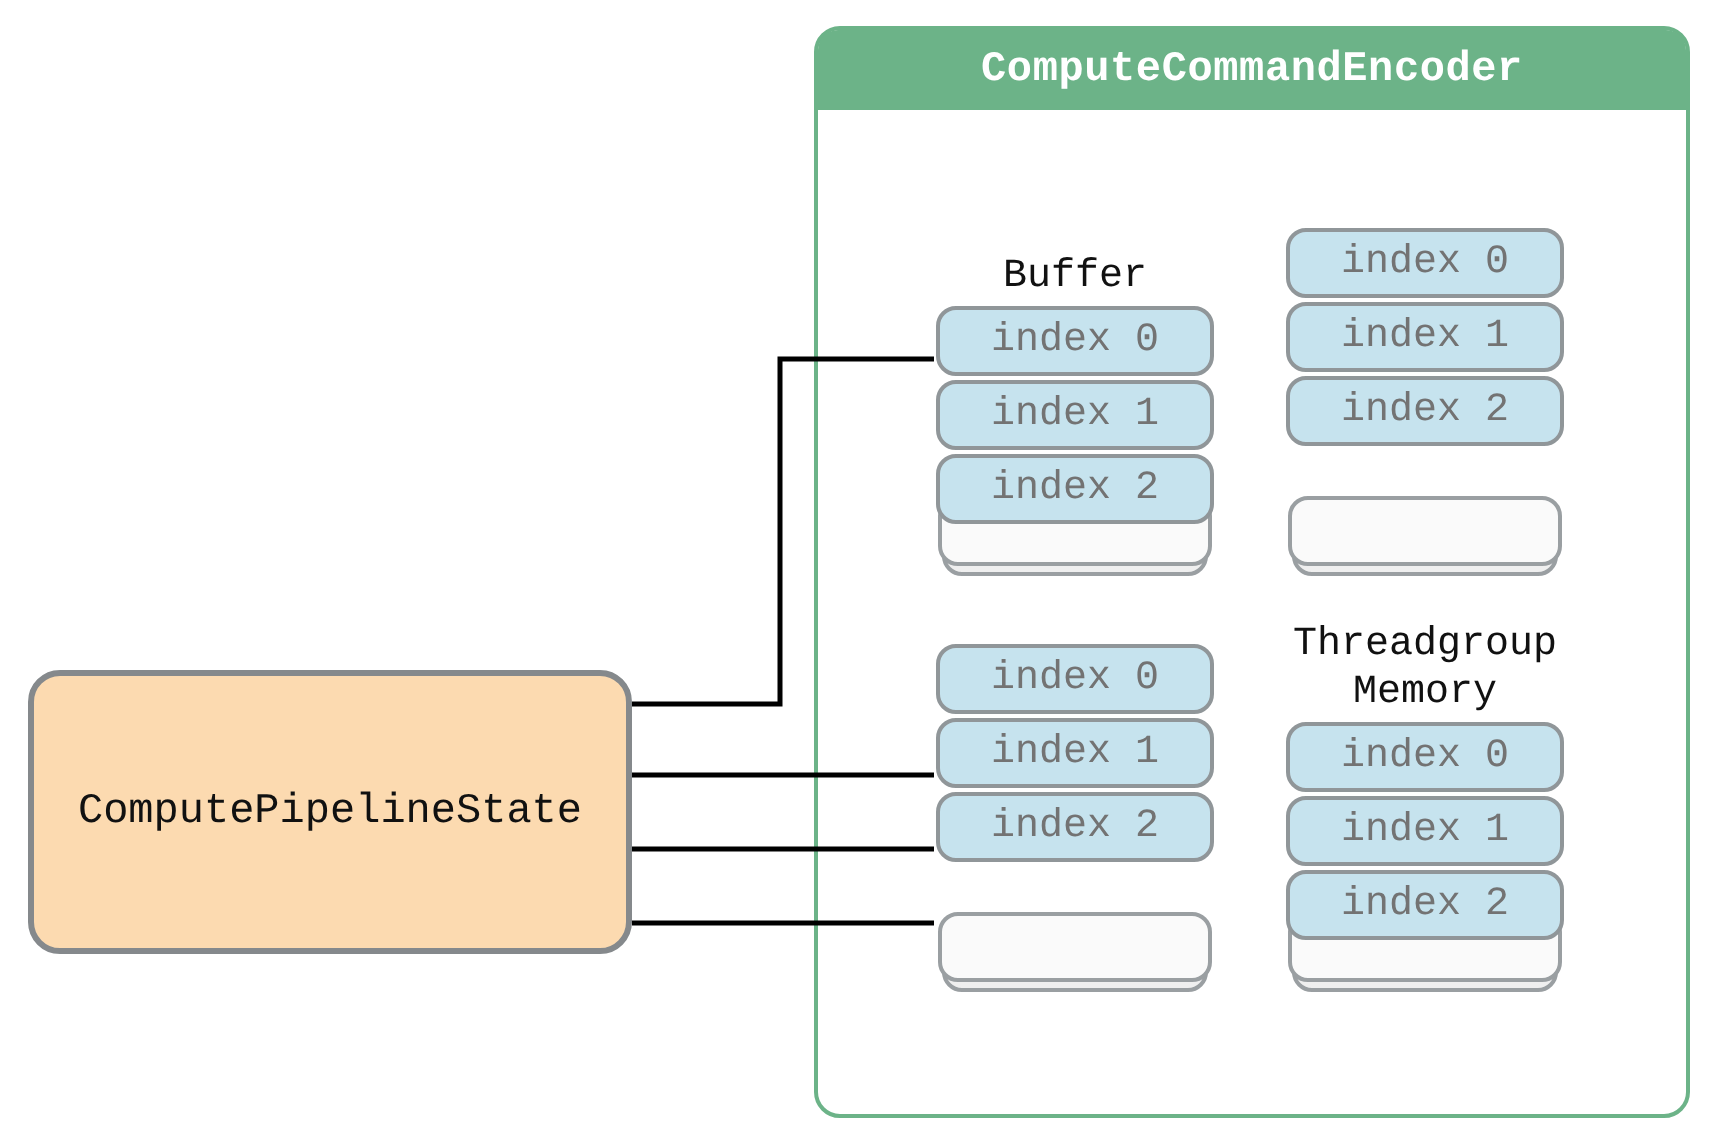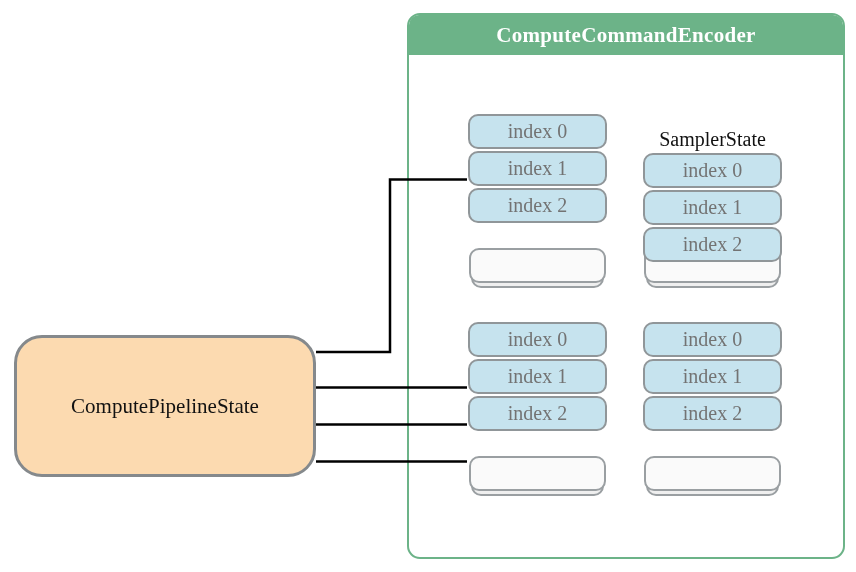--- a/index.html
+++ b/index.html
@@ -1,20 +1,20 @@
 <!DOCTYPE html>
 <html style="--encoder-green: #6cb388; --tables-blue: #4d7cc3; --slot-fill: #c6e3ee; --slot-border: #909699; --pipeline-fill: #fcdab0; --pipeline-border: #85898c; --connector: #000000;"><head>
 <meta charset="utf-8">
 <style>
   html, body { margin: 0; padding: 0; background: #ffffff; }
   .canvas {
     position: relative;
     width: 856px; height: 572px;
     background: #ffffff;
-    font-family: Liberation Serif, serif;
+    font-family: Liberation Mono, monospace;
     overflow: hidden;
   }
 
   
   .encoder-box {
     position: absolute; left: 407px; top: 13px;
     width: 438px; height: 546px;
     box-sizing: border-box;
     border: 2px solid var(--encoder-green, #6cb388);
     border-radius: 13px;
@@ -81,21 +81,21 @@
   .stack.s1 { left: 1px; right: 1px; top: 145px; z-index: 2; background: #fafafa; }
   .stack.s2 { left: 3px; right: 3px; top: 150px; z-index: 1; background: #efefef; }
 
   
   .pipeline-box {
     position: absolute; left: 14px; top: 335px;
     width: 302px; height: 142px;
     box-sizing: border-box;
     background: var(--pipeline-fill, #fcdab0);
     border: 3px solid var(--pipeline-border, #85898c);
-    border-radius: 28px;
+    border-radius: 16px;
     display: flex; align-items: center; justify-content: center;
     font-size: 21px; color: #111;
     z-index: 4;
   }
 
   
   .wires {
     position: absolute; left: 0; top: 0;
     z-index: 30;
     pointer-events: none;
@@ -107,45 +107,46 @@
 <div class="canvas">
 
   <div class="encoder-box">
     <div class="encoder-header">
       <span>ComputeCommandEncoder</span>
     </div>
   </div>
 
 
   <div class="table" style="left:468px; top:103px;">
+    <div class="t-title">Buffer</div>
     <div class="slot">index 0</div>
     <div class="slot">index 1</div>
     <div class="slot">index 2</div>
     <div class="stack s1"></div>
     <div class="stack s2"></div>
   </div>
 
   <div class="table" style="left:643px; top:103px;">
-    <div class="t-title">SamplerState</div>
     <div class="slot">index 0</div>
     <div class="slot">index 1</div>
     <div class="slot">index 2</div>
     <div class="stack s1"></div>
     <div class="stack s2"></div>
   </div>
 
   <div class="table" style="left:468px; top:311px;">
     <div class="slot">index 0</div>
     <div class="slot">index 1</div>
     <div class="slot">index 2</div>
     <div class="stack s1"></div>
     <div class="stack s2"></div>
   </div>
 
   <div class="table" style="left:643px; top:311px;">
+    <div class="t-title">Threadgroup Memory</div>
     <div class="slot">index 0</div>
     <div class="slot">index 1</div>
     <div class="slot">index 2</div>
     <div class="stack s1"></div>
     <div class="stack s2"></div>
   </div>
 
   <div class="pipeline-box">
     <span>ComputePipelineState</span>
   </div>

